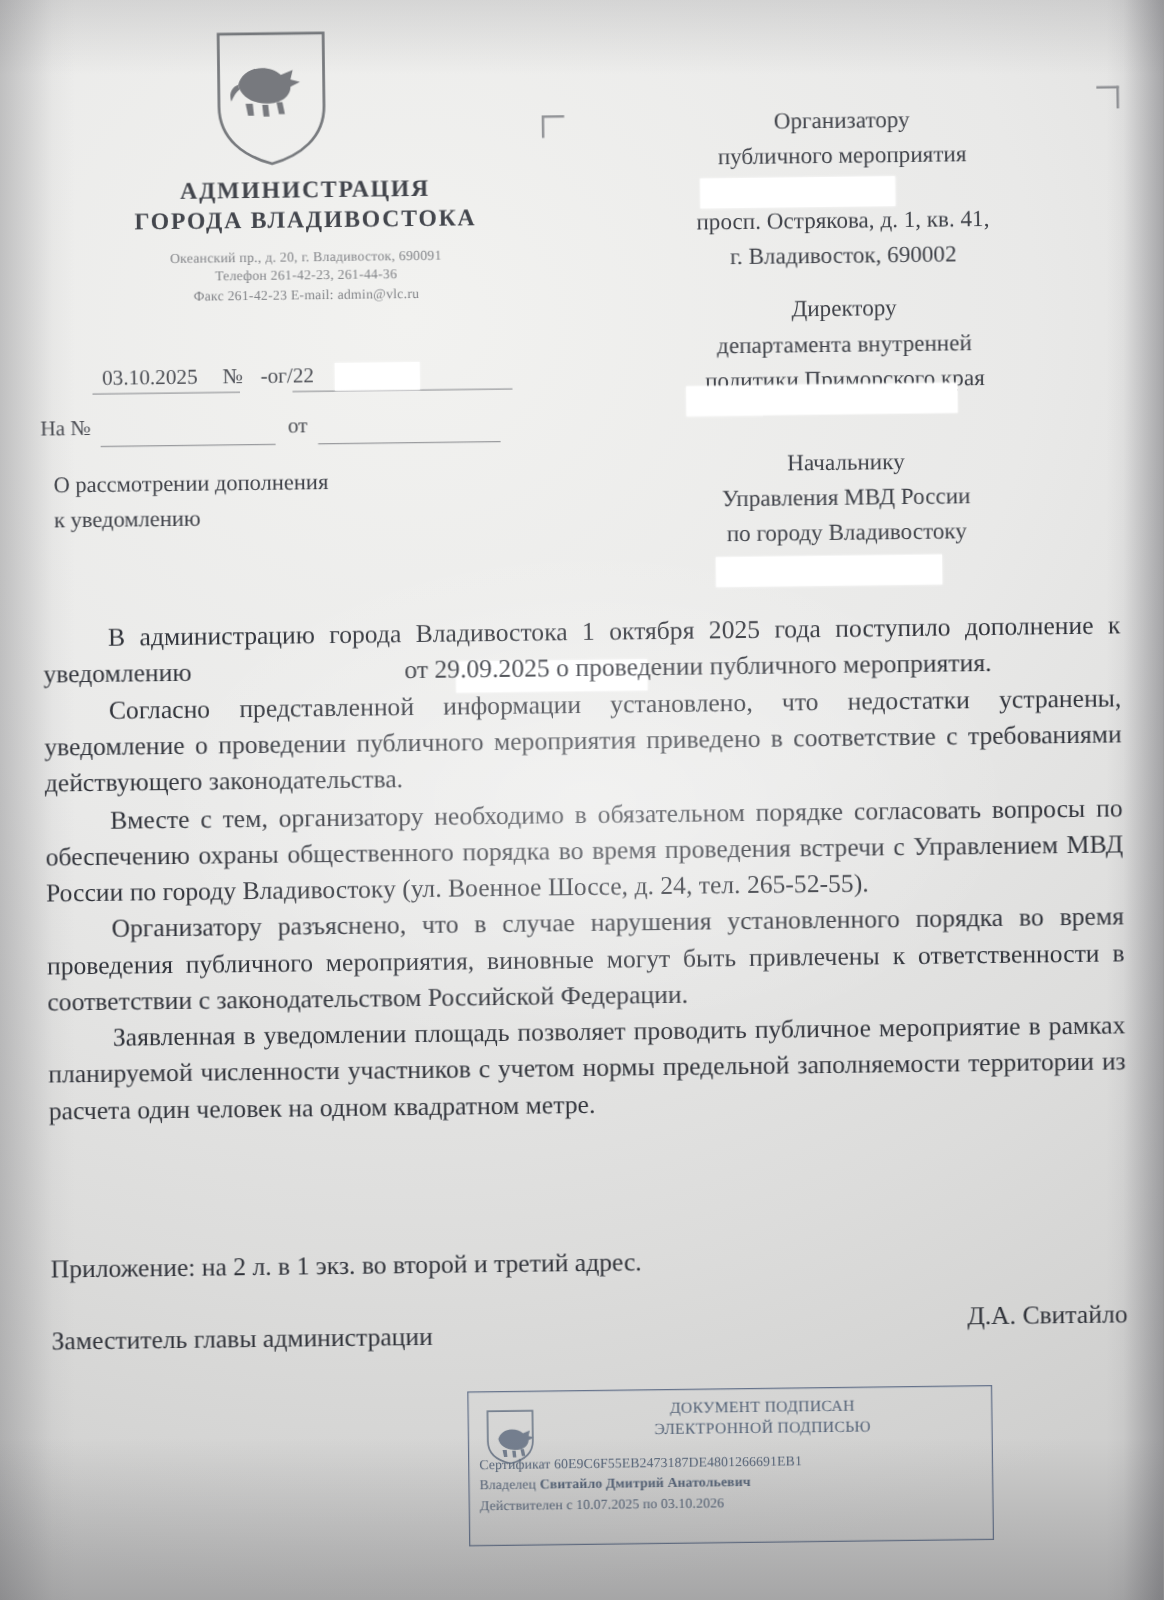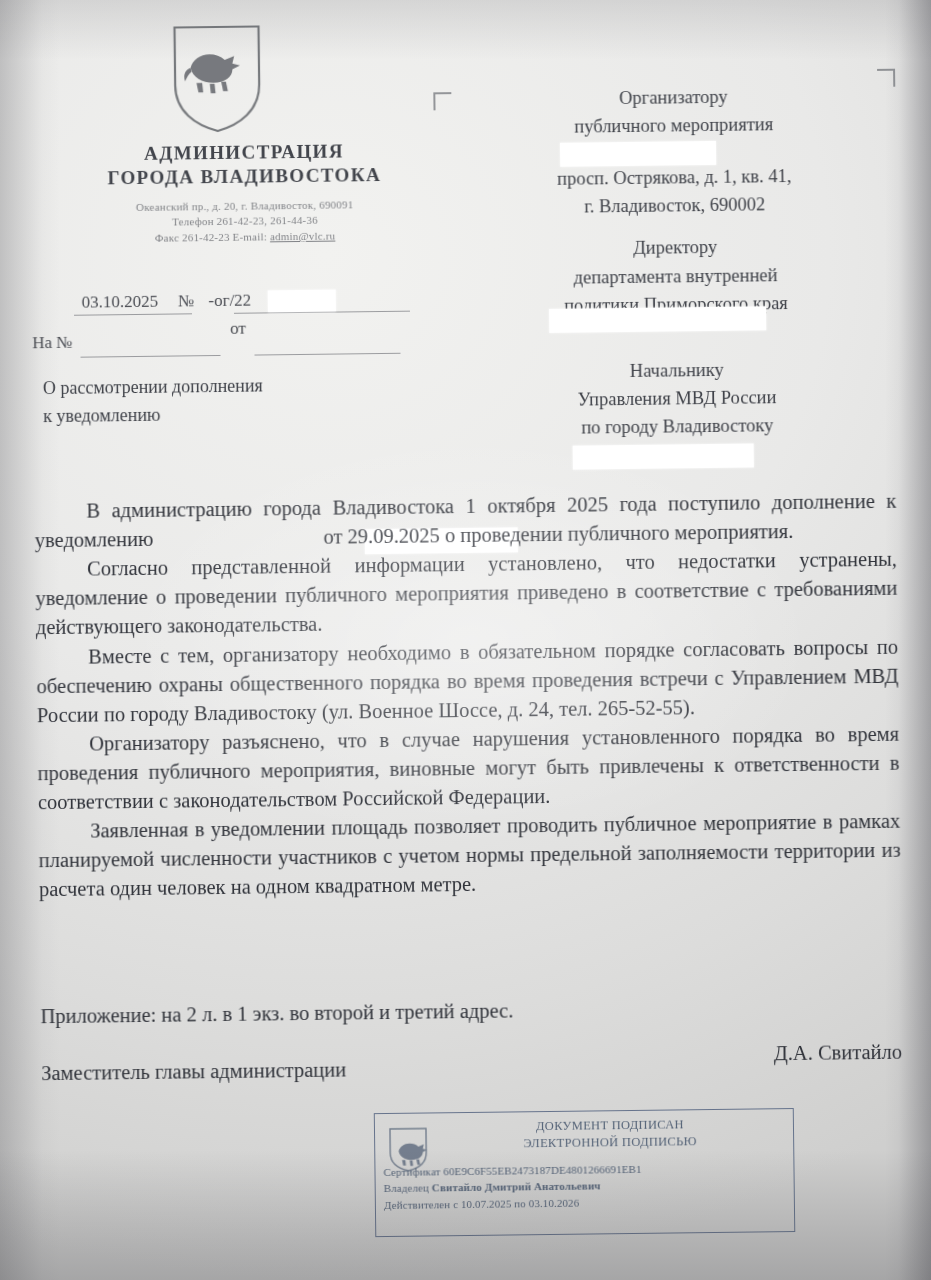--- a/index.html
+++ b/index.html
@@ -88,21 +88,21 @@
     opacity: 0.88;
   }
   .org-addr {
     margin-top: 10px;
     font-size: 11px;
     line-height: 1.45;
     color: #3b3e46;
     opacity: 0.62;
     letter-spacing: 0.2px;
   }
-  .org-addr .underlined { text-decoration: underline; }
+  .org-addr .underlined { }
 
   
   #numline {
     position: absolute;
     left: 70px; top: 288px;
     width: 380px;
     font-size: 17px;
     color: #2d3038;
     opacity: 0.85;
   }
@@ -122,21 +122,21 @@
     position: absolute;
     left: 36px; top: 328px;
     font-size: 17px;
     color: #2d3038;
     opacity: 0.85;
   }
   #rule-na  { left: 84px; top: 352px; width: 140px; }
   #rule-ot  { left: 258px; top: 352px; width: 146px; }
   #na-ot {
     position: absolute;
-    left: 234px; top: 316px;
+    left: 234px; top: 328px;
     font-size: 17px;
     opacity: 0.85;
   }
 
   
   #subject {
     position: absolute;
     left: 46px; top: 370px;
     width: 380px;
     font-size: 18px;

